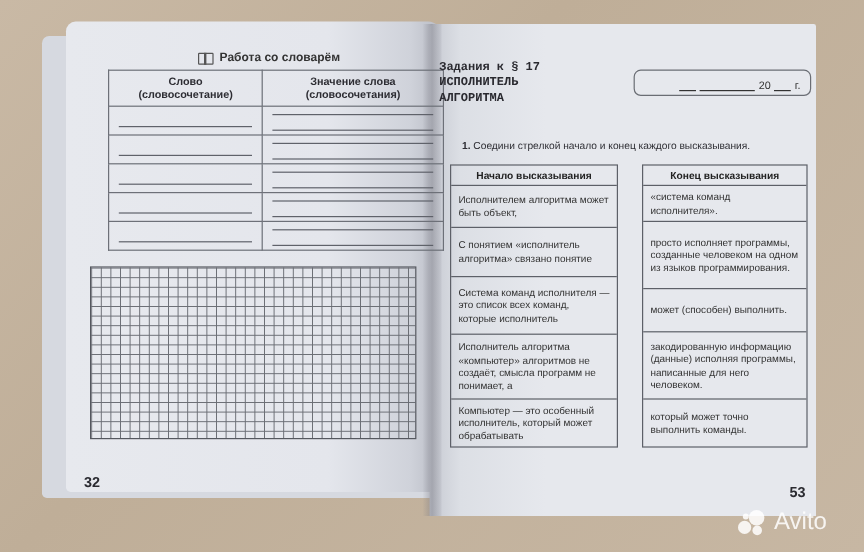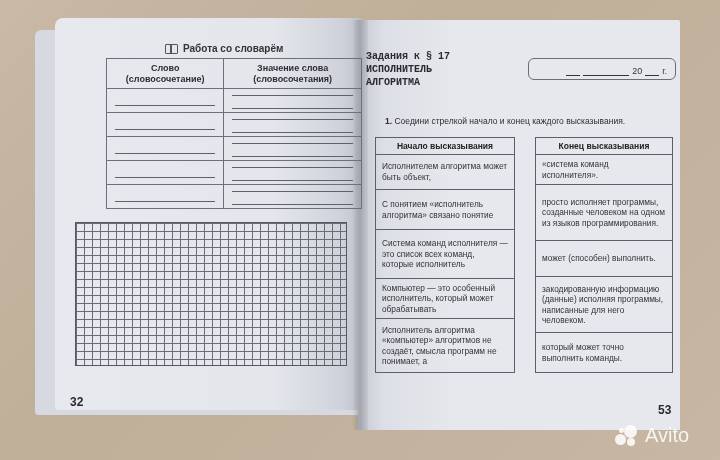--- a/index.html
+++ b/index.html
@@ -34,21 +34,21 @@
   
   .dict-title {
     position: absolute; left: 165px; top: 43px; font-size: 10px; font-weight: bold; color: #333;
     display: flex; align-items: center; gap: 5px;
   }
   .book-icon {
     width: 13px; height: 10px; border: 1.5px solid #555; border-radius: 1px; position: relative;
   }
   .book-icon::after { content: ""; position: absolute; left: 4px; top: -1px; width: 1.5px; height: 10px; background: #555; }
   .dict-table {
-    position: absolute; left: 90px; top: 58px; width: 256px; border-collapse: collapse; margin-left: 16px;
+    position: absolute; left: 90px; top: 58px; width: 280px; border-collapse: collapse;
   }
   .dict-table th, .dict-table td { border: 1px solid #6d7078; }
   .dict-table th {
     font-size: 9px; font-weight: bold; color: #2d2d33; height: 30px; text-align: center; line-height: 11px;
   }
   .dict-table td { height: 24px; position: relative; }
   .line { position: absolute; left: 8px; right: 8px; height: 1px; background: #5f626a; }
 
   .grid {
     position: absolute; left: 75px; top: 222px; width: 272px; height: 144px;
@@ -188,22 +188,22 @@
   <div class="instruction">
     <b>1.</b>
     <span>Соедини стрелкой начало и конец каждого высказывания.</span>
   </div>
 
   <div class="col col-left" style="left:375px; top:137px; width:140px; height:236px; display:flex; flex-direction:column;">
     <div class="col-head">Начало высказывания</div>
     <div class="cell" style="height:36px">Исполнителем алгоритма может быть объект,</div>
     <div class="cell" style="height:42px">С понятием «исполнитель алгоритма» связано понятие</div>
     <div class="cell" style="height:50px">Система команд исполнителя — это список всех команд, которые исполнитель</div>
+    <div class="cell" style="height:55px">Исполнитель алгоритма «компьютер» алгоритмов не создаёт, смысла программ не понимает, а</div>
     <div class="cell" style="flex:1">Компьютер — это особенный исполнитель, который может обрабатывать</div>
-    <div class="cell" style="height:55px">Исполнитель алгоритма «компьютер» алгоритмов не создаёт, смысла программ не понимает, а</div>
   </div>
 
   <div class="col col-right" style="left:535px; top:137px; width:138px; height:236px; display:flex; flex-direction:column;">
     <div class="col-head">Конец высказывания</div>
     <div class="cell" style="height:30px">«система команд исполнителя».</div>
     <div class="cell" style="height:56px">просто исполняет программы, созданные человеком на одном из языков программирования.</div>
     <div class="cell" style="height:36px">может (способен) выполнить.</div>
     <div class="cell" style="height:56px">закодированную информацию (данные) исполняя программы, написанные для него человеком.</div>
     <div class="cell" style="flex:1">который может точно выполнить команды.</div>
   </div>

